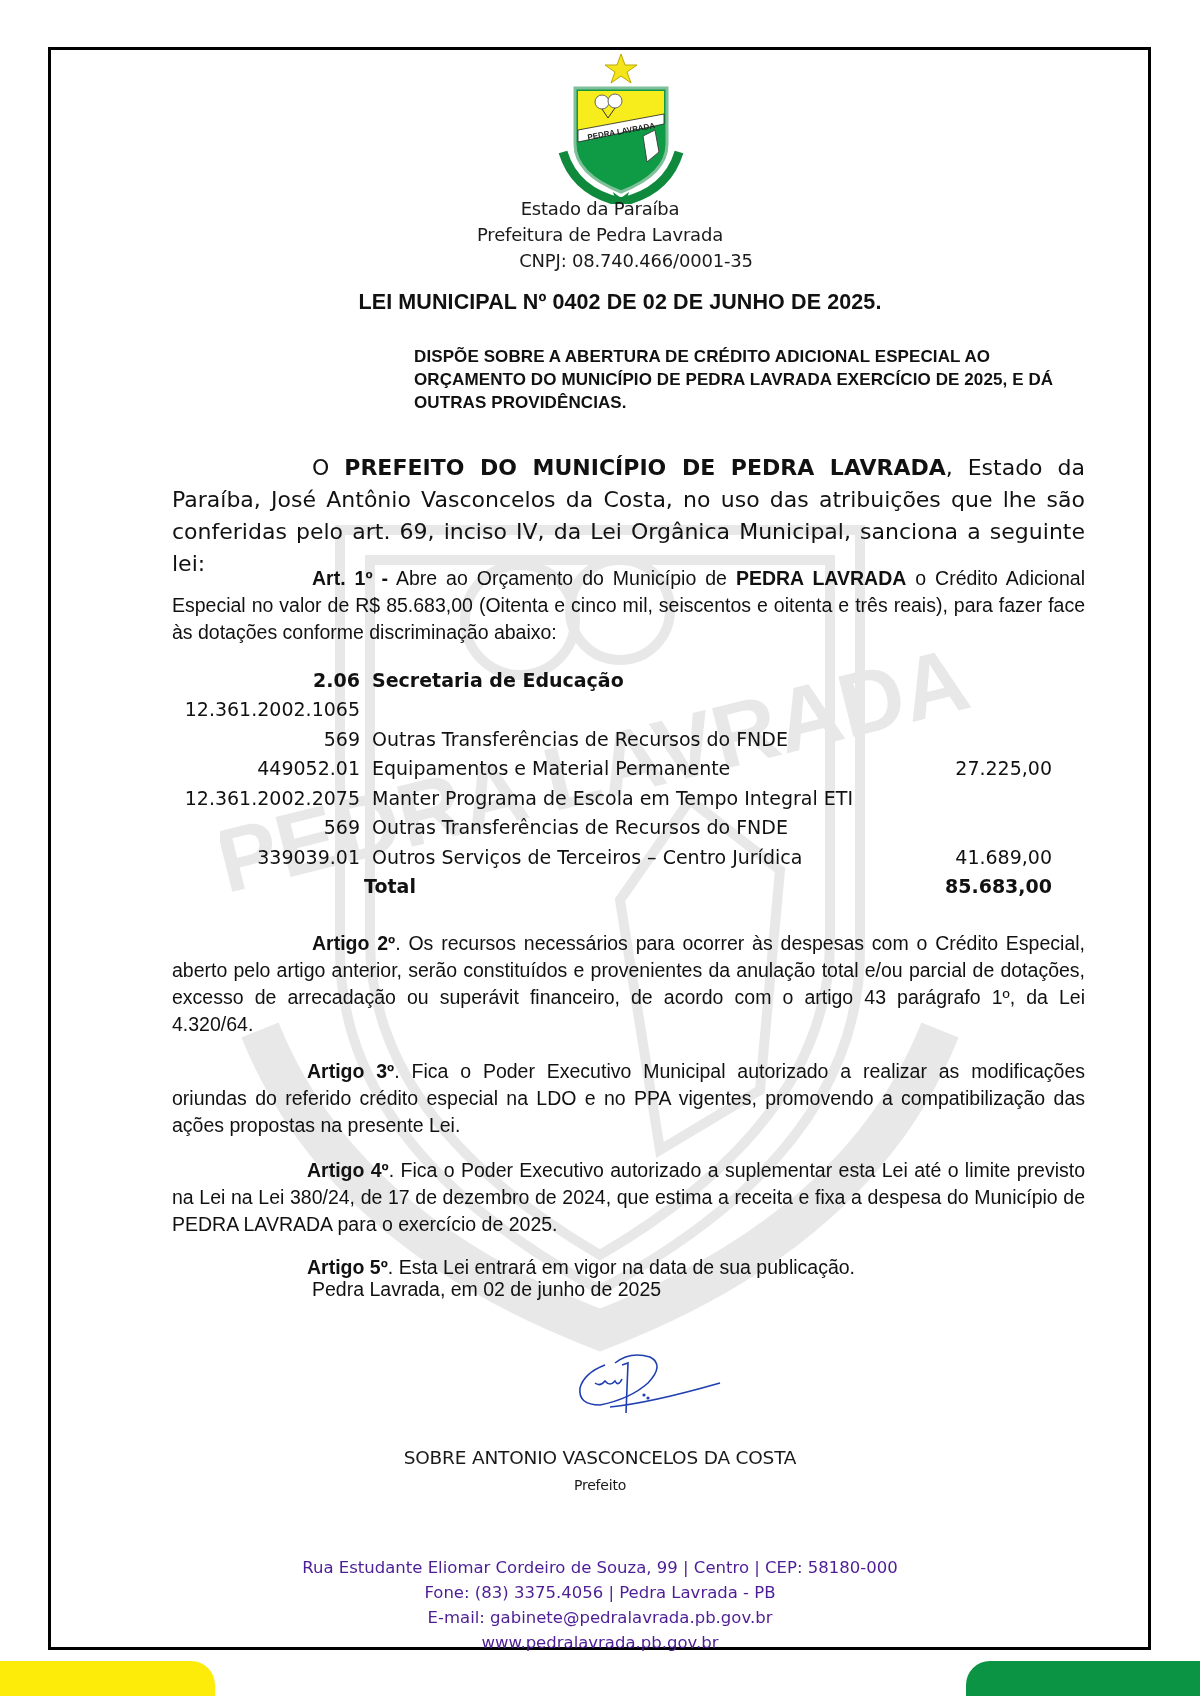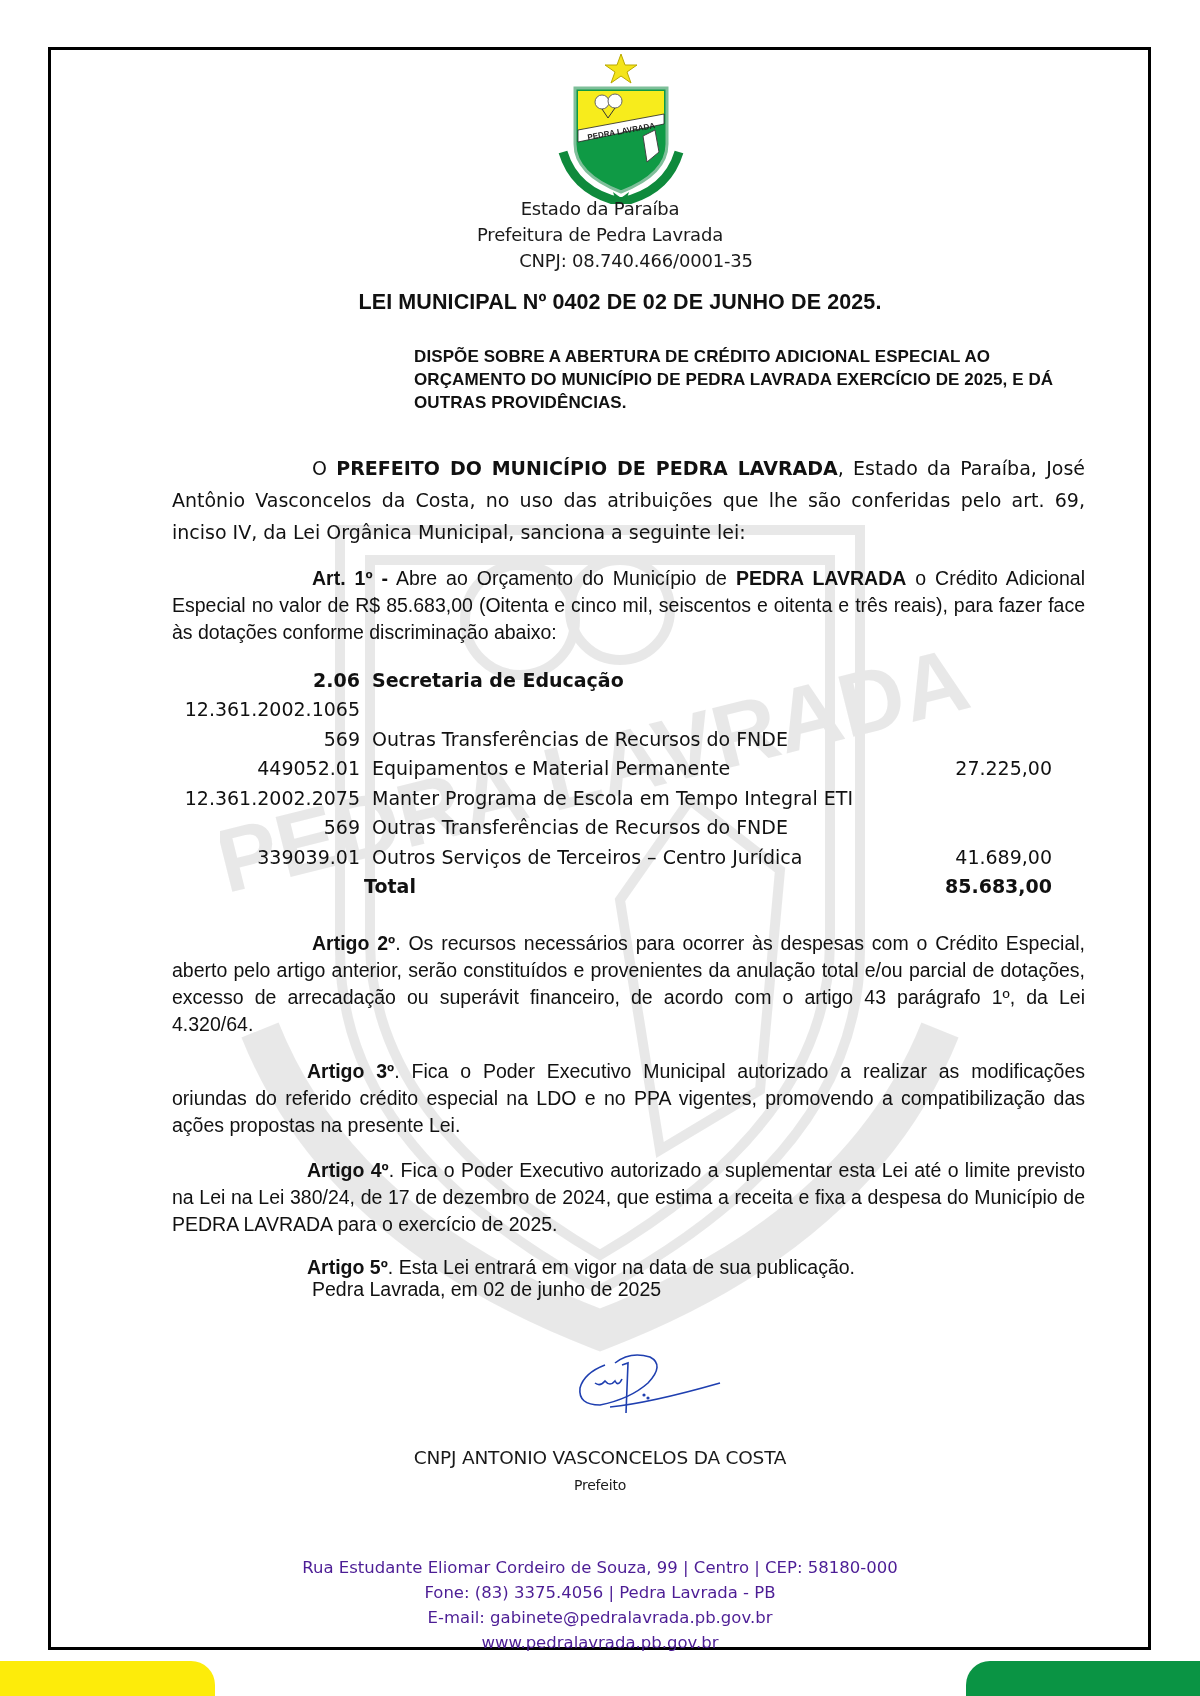--- a/index.html
+++ b/index.html
@@ -27,21 +27,21 @@
     font-weight: bold; font-size: 21.5px; letter-spacing: 0.1px;
   }
   .ementa {
     position: absolute; left: 414px; top: 345px; width: 658px;
     font-weight: bold; font-size: 17px; line-height: 23px; letter-spacing: 0.1px;
   }
   .para {
     position: absolute; left: 172px; width: 913px; text-align: justify;
     font-size: 19.5px; line-height: 27px;
   }
-  .para.serif-ish { font-family: "DejaVu Sans", sans-serif; font-size: 19px; line-height: 32px; }
+  .para.serif-ish { font-family: "DejaVu Sans", sans-serif; font-size: 22px; line-height: 32px; }
   .indent { display: inline-block; width: 140px; }
   .indent2 { display: inline-block; width: 135px; }
   .table {
     position: absolute; left: 172px; top: 665px; width: 880px;
     font-family: "DejaVu Sans", sans-serif; font-size: 19px;
   }
   .row { display: flex; height: 29.5px; align-items: center; }
   .code { width: 200px; text-align: right; padding-right: 12px; box-sizing: border-box; }
   .desc { width: 563px; white-space: nowrap; }
   .val { width: 117px; text-align: right; }
@@ -172,21 +172,21 @@
   <g fill="none" stroke="#1f3fb0" stroke-width="1.6">
     <path d="M55 20 Q70 8 90 14 Q105 22 88 40 Q70 56 40 62 Q18 62 20 45 Q24 30 45 22"></path>
     <path d="M35 40 Q40 44 45 38 Q50 44 55 38 Q58 44 62 36"></path>
     <path d="M62 22 L68 20 L66 70"></path>
     <path d="M50 64 Q90 60 160 40"></path>
     <circle cx="84" cy="52" r="0.8"></circle>
       <circle cx="88" cy="55" r="0.8"></circle>
   </g>
 </svg>
 
-<div class="head-line" style="top:1447px; font-size:18.5px;">CNPJ ANTONIO VASCONCELOS DA COSTA</div>
+<div class="head-line" style="top:1447px; font-size:18.5px;">SOBRE ANTONIO VASCONCELOS DA COSTA</div>
 <div class="head-line" style="top:1477px; font-size:14px;">Prefeito</div>
 
 <div class="footer-line" style="top:1558px;">Rua Estudante Eliomar Cordeiro de Souza, 99 | Centro | CEP: 58180-000</div>
 <div class="footer-line" style="top:1583px;">Fone: (83) 3375.4056 | Pedra Lavrada - PB</div>
 <div class="footer-line" style="top:1608px;">E-mail: gabinete@pedralavrada.pb.gov.br</div>
 <div class="footer-line" style="top:1633px;">www.pedralavrada.pb.gov.br</div>
 
 <div class="bar-yellow"></div>
 <div class="bar-green"></div>
 

